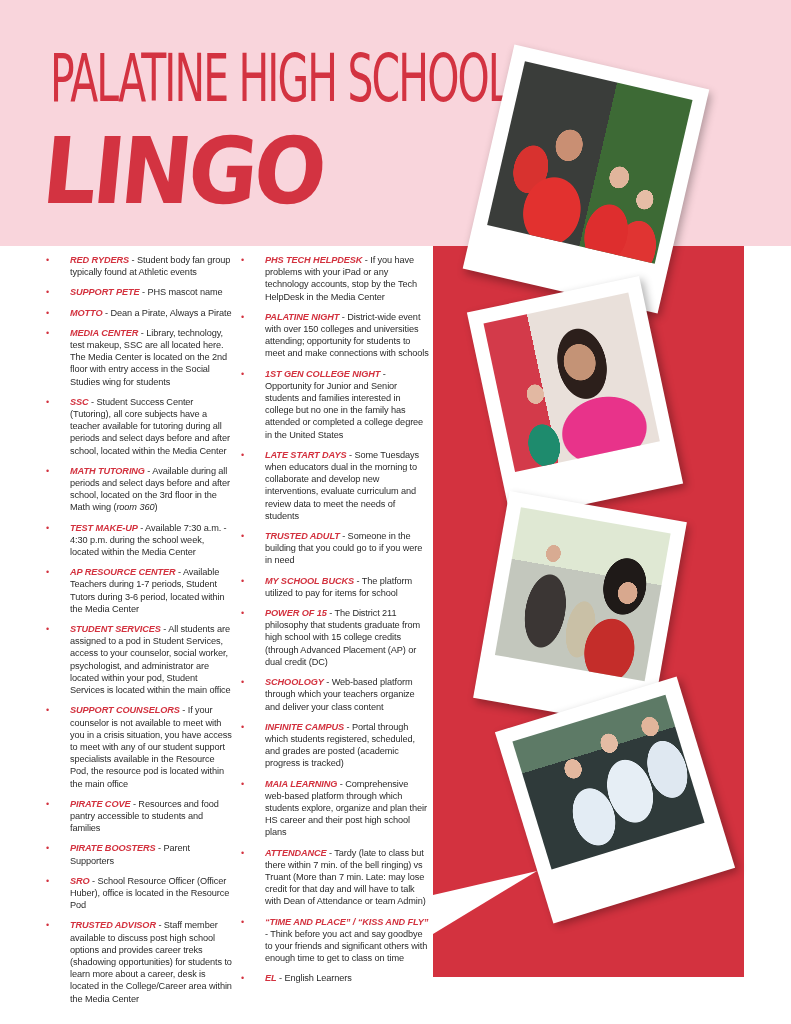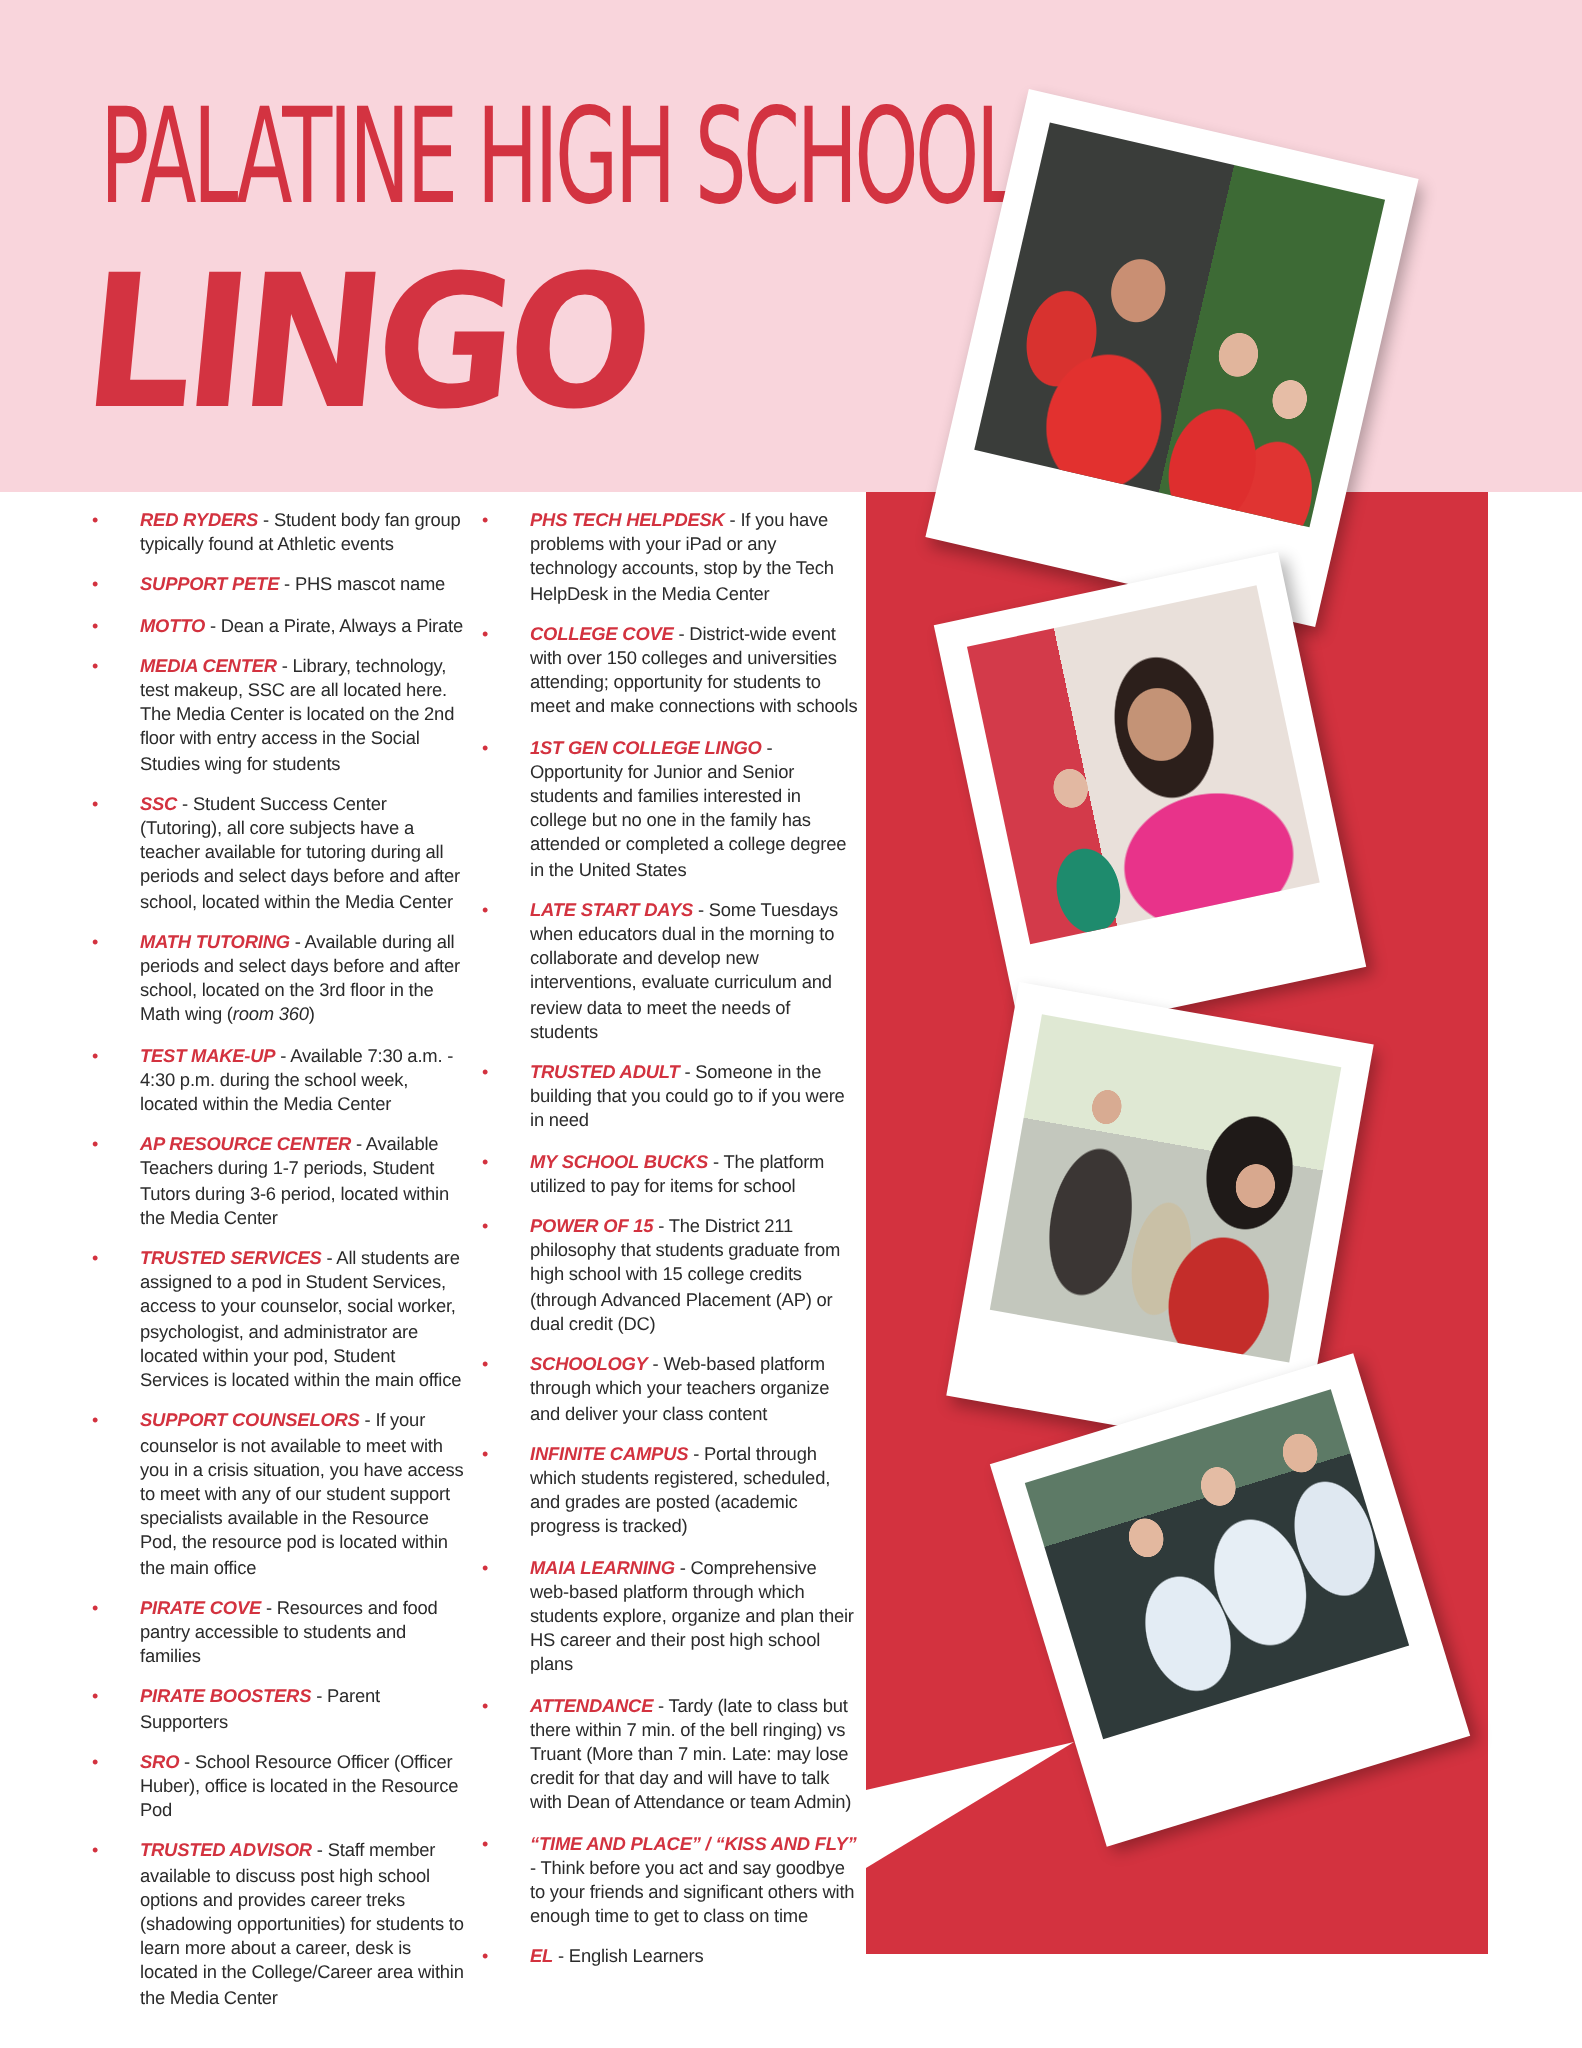--- a/index.html
+++ b/index.html
@@ -124,31 +124,31 @@
 
 <div class="column col-left" id="col-left">
     <div class="entry"><span class="bullet">•</span><span class="term">RED RYDERS</span><span> - Student body fan group typically found at Athletic events</span></div>
     <div class="entry"><span class="bullet">•</span><span class="term">SUPPORT PETE</span><span> - PHS mascot name</span></div>
     <div class="entry"><span class="bullet">•</span><span class="term">MOTTO</span><span> - Dean a Pirate, Always a Pirate</span></div>
     <div class="entry"><span class="bullet">•</span><span class="term">MEDIA CENTER</span><span> - Library, technology, test makeup, SSC are all located here. The Media Center is located on the 2nd floor with entry access in the Social Studies wing for students</span></div>
     <div class="entry"><span class="bullet">•</span><span class="term">SSC</span><span> - Student Success Center (Tutoring), all core subjects have a teacher available for tutoring during all periods and select days before and after school, located within the Media Center</span></div>
     <div class="entry"><span class="bullet">•</span><span class="term">MATH TUTORING</span><span> - Available during all periods and select days before and after school, located on the 3rd floor in the Math wing (</span><span class="room">room 360</span><span>)</span></div>
     <div class="entry"><span class="bullet">•</span><span class="term">TEST MAKE-UP</span><span> - Available 7:30 a.m. - 4:30 p.m. during the school week, located within the Media Center</span></div>
     <div class="entry"><span class="bullet">•</span><span class="term">AP RESOURCE CENTER</span><span> - Available Teachers during 1-7 periods, Student Tutors during 3-6 period, located within the Media Center</span></div>
-    <div class="entry"><span class="bullet">•</span><span class="term">TRUSTED SERVICES</span><span> - All students are assigned to a pod in Student Services, access to your counselor, social worker, psychologist, and administrator are located within your pod, Student Services is located within the main office</span></div>
+    <div class="entry"><span class="bullet">•</span><span class="term">STUDENT SERVICES</span><span> - All students are assigned to a pod in Student Services, access to your counselor, social worker, psychologist, and administrator are located within your pod, Student Services is located within the main office</span></div>
     <div class="entry"><span class="bullet">•</span><span class="term">SUPPORT COUNSELORS</span><span> - If your counselor is not available to meet with you in a crisis situation, you have access to meet with any of our student support specialists available in the Resource Pod, the resource pod is located within the main office</span></div>
     <div class="entry"><span class="bullet">•</span><span class="term">PIRATE COVE</span><span> - Resources and food pantry accessible to students and families</span></div>
     <div class="entry"><span class="bullet">•</span><span class="term">PIRATE BOOSTERS</span><span> - Parent Supporters</span></div>
     <div class="entry"><span class="bullet">•</span><span class="term">SRO</span><span> - School Resource Officer (Officer Huber), office is located in the Resource Pod</span></div>
     <div class="entry"><span class="bullet">•</span><span class="term">TRUSTED ADVISOR</span><span> - Staff member available to discuss post high school options and provides career treks (shadowing opportunities) for students to learn more about a career, desk is located in the College/Career area within the Media Center</span></div>
   </div>
 <div class="column col-right" id="col-right">
     <div class="entry"><span class="bullet">•</span><span class="term">PHS TECH HELPDESK</span><span> - If you have problems with your iPad or any technology accounts, stop by the Tech HelpDesk in the Media Center</span></div>
-    <div class="entry"><span class="bullet">•</span><span class="term">COLLEGE COVE</span><span> - District-wide event with over 150 colleges and universities attending; opportunity for students to meet and make connections with schools</span></div>
-    <div class="entry"><span class="bullet">•</span><span class="term">1ST GEN COLLEGE LINGO</span><span> - Opportunity for Junior and Senior students and families interested in college but no one in the family has attended or completed a college degree in the United States</span></div>
+    <div class="entry"><span class="bullet">•</span><span class="term">PALATINE NIGHT</span><span> - District-wide event with over 150 colleges and universities attending; opportunity for students to meet and make connections with schools</span></div>
+    <div class="entry"><span class="bullet">•</span><span class="term">1ST GEN COLLEGE NIGHT</span><span> - Opportunity for Junior and Senior students and families interested in college but no one in the family has attended or completed a college degree in the United States</span></div>
     <div class="entry"><span class="bullet">•</span><span class="term">LATE START DAYS</span><span> - Some Tuesdays when educators dual in the morning to collaborate and develop new interventions, evaluate curriculum and review data to meet the needs of students</span></div>
     <div class="entry"><span class="bullet">•</span><span class="term">TRUSTED ADULT</span><span> - Someone in the building that you could go to if you were in need</span></div>
     <div class="entry"><span class="bullet">•</span><span class="term">MY SCHOOL BUCKS</span><span> - The platform utilized to pay for items for school</span></div>
     <div class="entry"><span class="bullet">•</span><span class="term">POWER OF 15</span><span> - The District 211 philosophy that students graduate from high school with 15 college credits (through Advanced Placement (AP) or dual credit (DC)</span></div>
     <div class="entry"><span class="bullet">•</span><span class="term">SCHOOLOGY</span><span> - Web-based platform through which your teachers organize and deliver your class content</span></div>
     <div class="entry"><span class="bullet">•</span><span class="term">INFINITE CAMPUS</span><span> - Portal through which students registered, scheduled, and grades are posted (academic progress is tracked)</span></div>
     <div class="entry"><span class="bullet">•</span><span class="term">MAIA LEARNING</span><span> - Comprehensive web-based platform through which students explore, organize and plan their HS career and their post high school plans</span></div>
     <div class="entry"><span class="bullet">•</span><span class="term">ATTENDANCE</span><span> - Tardy (late to class but there within 7 min. of the bell ringing) vs Truant (More than 7 min. Late: may lose credit for that day and will have to talk with Dean of Attendance or team Admin)</span></div>
     <div class="entry"><span class="bullet">•</span><span class="term">“TIME AND PLACE” / “KISS AND FLY”</span><span> - Think before you act and say goodbye to your friends and significant others with enough time to get to class on time</span></div>
     <div class="entry"><span class="bullet">•</span><span class="term">EL</span><span> - English Learners</span></div>

